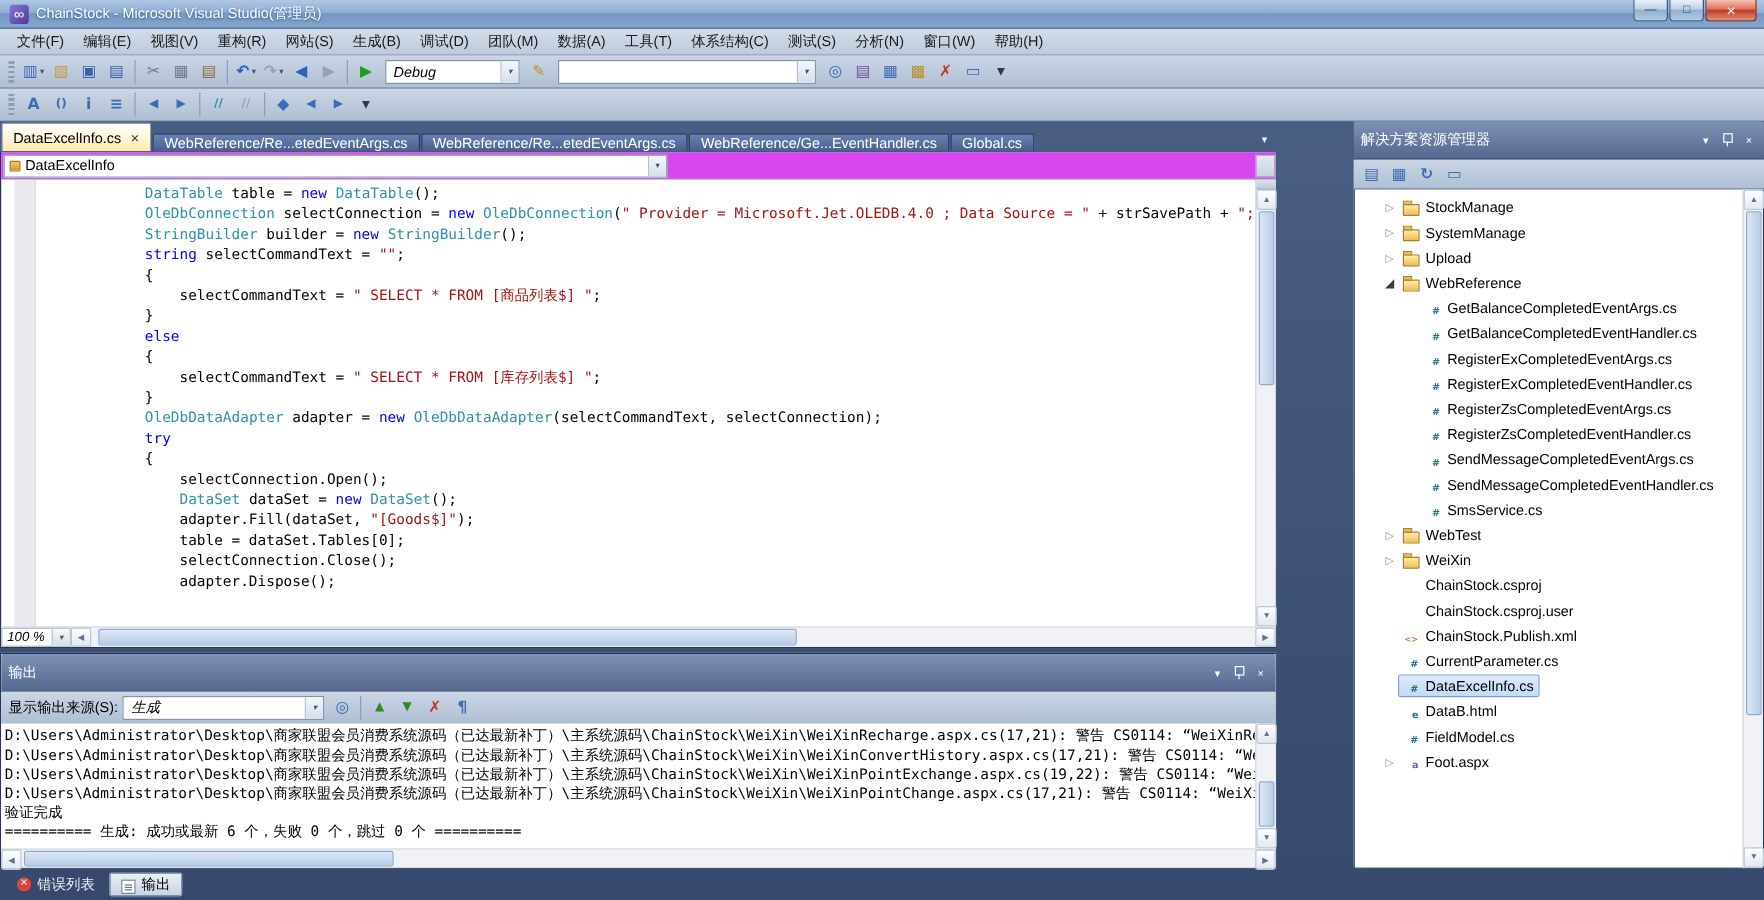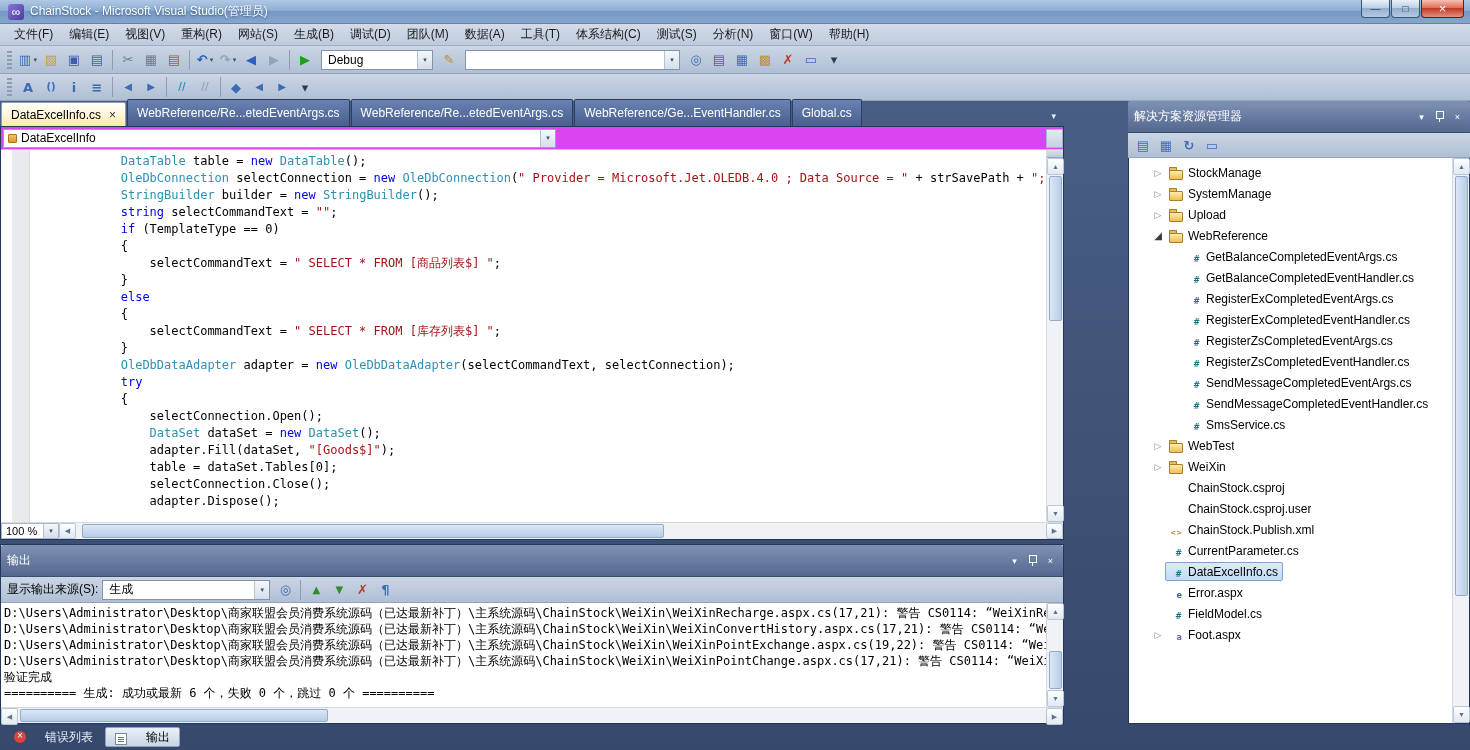--- a/index.html
+++ b/index.html
@@ -38,38 +38,38 @@
     background:repeating-linear-gradient(180deg,#8B9CB5 0 2px,transparent 2px 4px); }
   .tgroup { display:flex; align-items:center; gap:1px; }
   .tbtn { min-width:22px; height:22px; padding:0 2px; border-radius:3px; display:flex;
     align-items:center; justify-content:center; cursor:default; }
   .tglyph { font-size:13px; line-height:1; font-weight:bold; font-family:"DejaVu Sans",sans-serif; }
   .tglyph.small { font-size:10px; }
   .tdrop { font-size:7px; color:#41506B; margin-left:2px; }
   .tsep { width:1px; height:20px; background:#8E9DB4; margin:0 3px; }
 
   .combo { display:flex; align-items:stretch; background:#fff; border:1px solid #8494AB;
-    height:20px; overflow:hidden; }
+    height:20px; overflow:hidden;font-style:italic; }
   .combo .cval { display:flex; align-items:center; padding:0 6px; flex:1; white-space:nowrap; overflow:hidden; }
   .combo .cbtn { width:15px; flex:none; display:flex; align-items:center; justify-content:center;
     font-size:7px; color:#41506B; border-left:1px solid #B6C2D2;
     background:linear-gradient(#F4F8FC,#D5DEEA); }
   .combo.debug { width:112px; margin:0 3px; }
   .combo.find { width:215px; margin:0 3px; }
 
   
   .main { flex:1; display:flex; min-height:0;gap:29px; }
   .left-col { flex:1; display:flex; flex-direction:column; min-width:0; }
   .vsplitter { width:6px; flex:none; }
   .se { width:342px; flex:none; display:flex; flex-direction:column; }
 
   
   .tabbar { height:25px; flex:none; display:flex; align-items:flex-end; padding-left:1px; position:relative; }
   .tabs { display:flex; align-items:flex-end; }
-  .doc-tab { height:27px; display:flex; align-items:center; padding:0 9px; margin-right:1px;
+  .doc-tab { height:15px; display:flex; align-items:center; padding:0 9px; margin-right:1px;
     border:1px solid #2C3F63; border-bottom:none; border-radius:2px 2px 0 0;
     background:linear-gradient(#6982B1,#47608F); color:#fff; white-space:nowrap; cursor:default; }
   .doc-tab.active { height:24px; color:#000;
     background:linear-gradient(#FFFEFB,#FFF6D8 55%,#FFE8A6); border-color:#8E9BB3; }
   .tab-close { margin-left:8px; font-size:12px; color:#333; cursor:default; }
   .tab-overflow { position:absolute; right:8px; bottom:5px; color:#E8EEF8; font-size:9px; cursor:default; }
 
   
   .editor { flex:1; min-height:0; display:flex; flex-direction:column; background:#fff;
     border:1px solid #24365A; }
@@ -172,21 +172,21 @@
     content:""; position:absolute; left:2px; top:0; width:10px; height:14px; background:#fff;
     border:1px solid #8593A2; z-index:-1; }
   .fi.cs::after, .fi.xml::after, .fi.html::after, .fi.aspx::after, .fi.file::after {
     content:""; position:absolute; left:4px; top:3px; width:6px; height:1px; background:#AEBAC6;
     box-shadow:0 2px #AEBAC6, 0 4px #AEBAC6; z-index:-1; }
   .fi.cs { color:#1B7083; } .fi.xml { color:#C07830; font-size:7px; }
   .fi.html { color:#2B5FB4; } .fi.aspx { color:#7A5CA8; }
 
   
   .bottombar { height:26px; flex:none; display:flex; align-items:center; gap:2px; padding-left:4px; }
-  .btab { height:20px; display:flex; align-items:center; gap:19px; padding:0 9px; color:#EAF0F8;
+  .btab { height:20px; display:flex; align-items:center; gap:5px; padding:0 9px; color:#EAF0F8;
     border:1px solid transparent; border-radius:2px; cursor:default; }
   .btab.selected { background:linear-gradient(#EAF0F7,#C8D4E4); color:#000; border-color:#8FA3BE; }
   .bicon { width:12px; height:12px; position:relative; flex:none; }
   .bicon.error-list { background:#D64541; border-radius:50%; }
   .bicon.error-list::after { content:"×"; position:absolute; left:0; top:-1px; width:12px; height:12px;
     color:#fff; font-size:10px; text-align:center; line-height:12px; }
   .bicon.output { background:#fff; border:1px solid #7A8796; }
   .bicon.output::after { content:""; position:absolute; left:2px; top:3px; width:6px; height:1px;
     background:#5E7494; box-shadow:0 2px #5E7494, 0 4px #5E7494; }
 </style>
@@ -388,21 +388,20 @@
           <div class="nav-corner"></div>
         </div>
 
         <div class="code-wrap">
           <div class="gutter"></div>
           <div class="code">
               <div class="code-line"><span class="tok-p">            </span><span class="tok-t">DataTable</span><span class="tok-p"> table = </span><span class="tok-k">new</span><span class="tok-p"> </span><span class="tok-t">DataTable</span><span class="tok-p">();</span></div>
               <div class="code-line"><span class="tok-p">            </span><span class="tok-t">OleDbConnection</span><span class="tok-p"> selectConnection = </span><span class="tok-k">new</span><span class="tok-p"> </span><span class="tok-t">OleDbConnection</span><span class="tok-p">(</span><span class="tok-s">" Provider = Microsoft.Jet.OLEDB.4.0 ; Data Source = "</span><span class="tok-p"> + strSavePath + </span><span class="tok-s">";Exte</span></div>
               <div class="code-line"><span class="tok-p">            </span><span class="tok-t">StringBuilder</span><span class="tok-p"> builder = </span><span class="tok-k">new</span><span class="tok-p"> </span><span class="tok-t">StringBuilder</span><span class="tok-p">();</span></div>
               <div class="code-line"><span class="tok-p">            </span><span class="tok-k">string</span><span class="tok-p"> selectCommandText = </span><span class="tok-s">""</span><span class="tok-p">;</span></div>
-              <div class="code-line"><span class="tok-p">            </span><span class="tok-k">if</span><span class="tok-p"> (TemplateType == 0)</span></div>
               <div class="code-line"><span class="tok-p">            </span><span class="tok-p">{</span></div>
               <div class="code-line"><span class="tok-p">                </span><span class="tok-p">selectCommandText = </span><span class="tok-s">" SELECT * FROM [商品列表$] "</span><span class="tok-p">;</span></div>
               <div class="code-line"><span class="tok-p">            </span><span class="tok-p">}</span></div>
               <div class="code-line"><span class="tok-p">            </span><span class="tok-k">else</span></div>
               <div class="code-line"><span class="tok-p">            </span><span class="tok-p">{</span></div>
               <div class="code-line"><span class="tok-p">                </span><span class="tok-p">selectCommandText = </span><span class="tok-s">" SELECT * FROM [库存列表$] "</span><span class="tok-p">;</span></div>
               <div class="code-line"><span class="tok-p">            </span><span class="tok-p">}</span></div>
               <div class="code-line"><span class="tok-p">            </span><span class="tok-t">OleDbDataAdapter</span><span class="tok-p"> adapter = </span><span class="tok-k">new</span><span class="tok-p"> </span><span class="tok-t">OleDbDataAdapter</span><span class="tok-p">(selectCommandText, selectConnection);</span></div>
               <div class="code-line"><span class="tok-p">            </span><span class="tok-k">try</span></div>
               <div class="code-line"><span class="tok-p">            </span><span class="tok-p">{</span></div>
@@ -662,21 +661,21 @@
               <span class="tree-arrow"></span>
               <span class="rowc selected">
                 <span class="fi cs">#</span>
                 <span class="tree-label">DataExcelInfo.cs</span>
               </span>
             </div>
             <div class="tree-row" style="padding-left: 22px;">
               <span class="tree-arrow"></span>
               <span class="rowc">
                 <span class="fi html">e</span>
-                <span class="tree-label">Error.aspx</span>
+                <span class="tree-label">DataB.html</span>
               </span>
             </div>
             <div class="tree-row" style="padding-left: 22px;">
               <span class="tree-arrow"></span>
               <span class="rowc">
                 <span class="fi cs">#</span>
                 <span class="tree-label">FieldModel.cs</span>
               </span>
             </div>
             <div class="tree-row" style="padding-left: 22px;">

